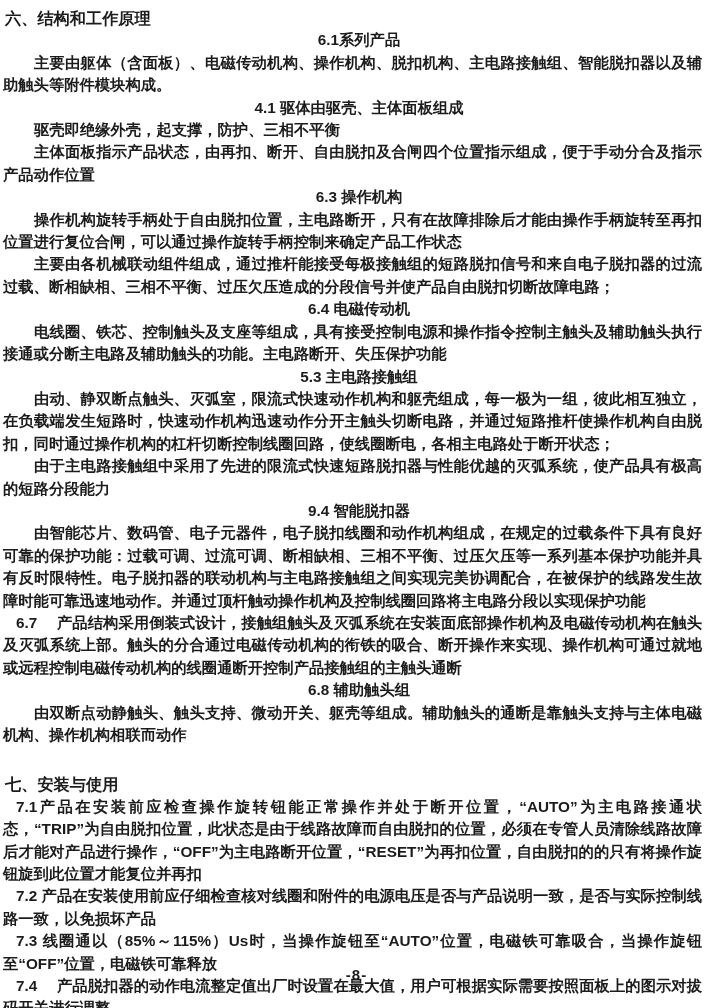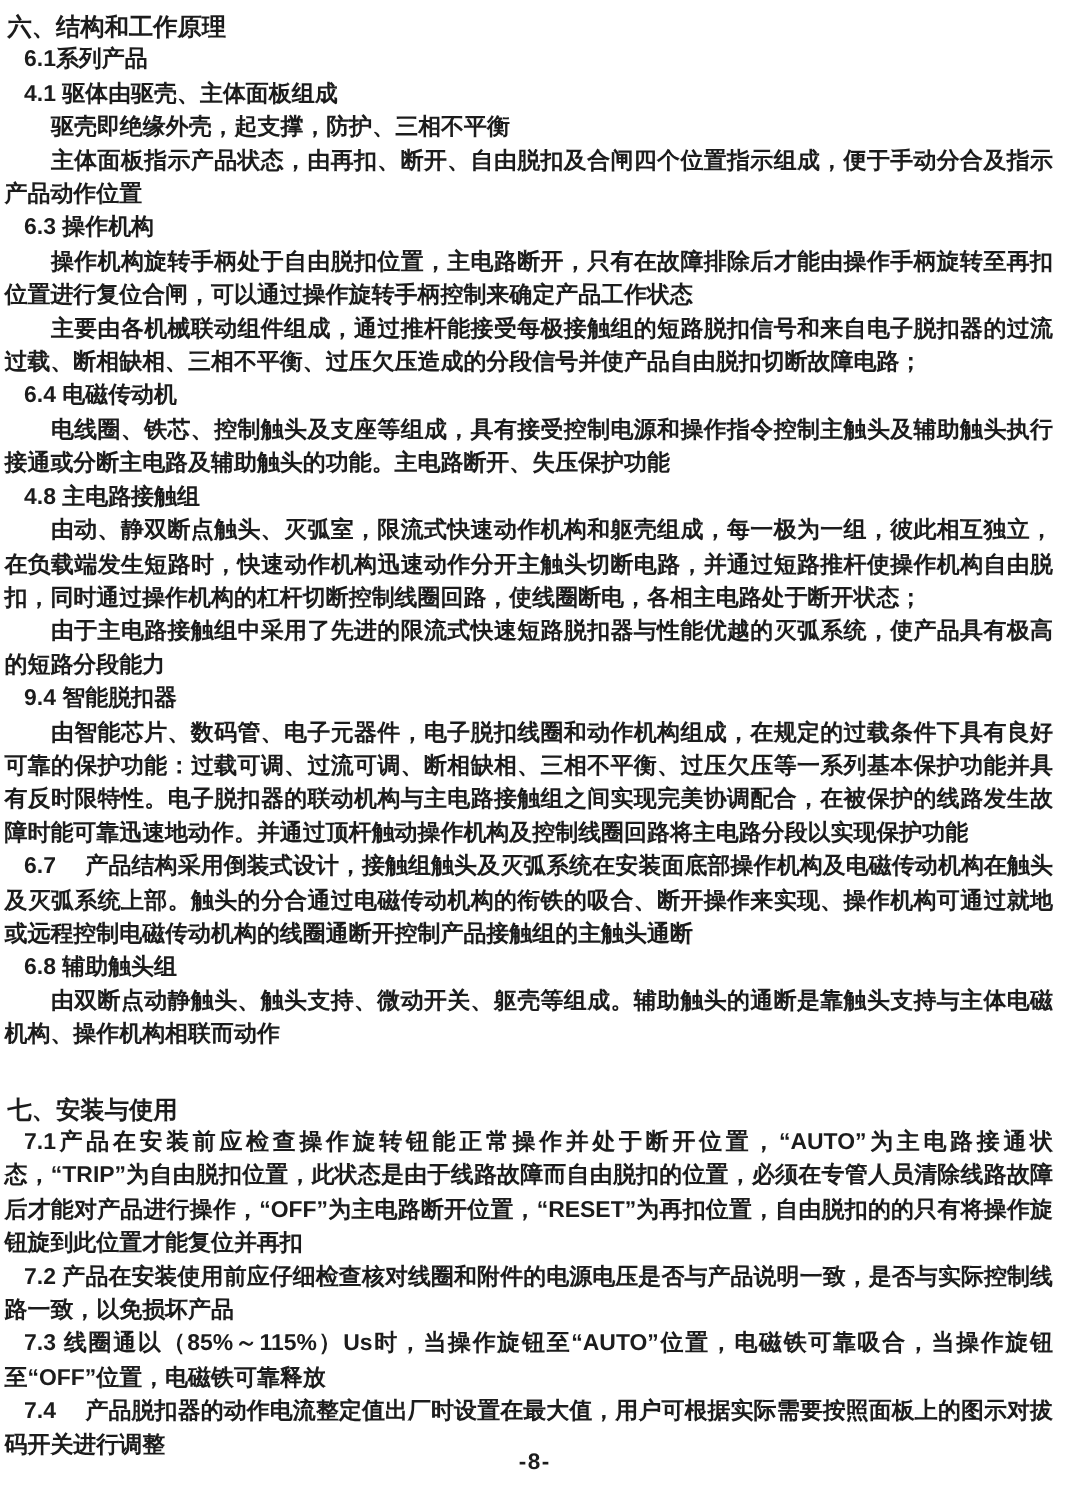--- a/index.html
+++ b/index.html
@@ -26,21 +26,21 @@
     margin: 0;
     padding-left: 2px;
     font-size: 16.2px;
     font-weight: 700;
     text-align: left;
   }
   .sec-title.gap-top { margin-top: 27px; }
   p { margin: 0; }
   .sub {
     padding-left: 13px;
-    text-align: left;
+    text-align: center;
   }
   .para { text-indent: 31px; }
   .numpara { text-indent: 13px; }
   .footer {
     position: absolute;
     left: 0;
     right: 0;
     bottom: 22px;
     text-align: center;
     font-size: 15px;
@@ -48,29 +48,30 @@
   }
 </style>
 </head>
 <body>
 
 <div class="page">
 
   <h2 class="sec-title">六、结构和工作原理</h2>
 
   <p class="sub">6.1系列产品</p>
+  <p class="para">主要由躯体（含面板）、电磁传动机构、操作机构、脱扣机构、主电路接触组、智能脱扣器以及辅助触头等附件模块构成。</p>
   <p class="sub">4.1 驱体由驱壳、主体面板组成</p>
   <p class="para">驱壳即绝缘外壳，起支撑，防护、三相不平衡</p>
   <p class="para">主体面板指示产品状态，由再扣、断开、自由脱扣及合闸四个位置指示组成，便于手动分合及指示产品动作位置</p>
   <p class="sub">6.3 操作机构</p>
   <p class="para">操作机构旋转手柄处于自由脱扣位置，主电路断开，只有在故障排除后才能由操作手柄旋转至再扣位置进行复位合闸，可以通过操作旋转手柄控制来确定产品工作状态</p>
   <p class="para">主要由各机械联动组件组成，通过推杆能接受每极接触组的短路脱扣信号和来自电子脱扣器的过流过载、断相缺相、三相不平衡、过压欠压造成的分段信号并使产品自由脱扣切断故障电路；</p>
   <p class="sub">6.4 电磁传动机</p>
   <p class="para">电线圈、铁芯、控制触头及支座等组成，具有接受控制电源和操作指令控制主触头及辅助触头执行接通或分断主电路及辅助触头的功能。主电路断开、失压保护功能</p>
-  <p class="sub">4.8 主电路接触组</p>
+  <p class="sub">5.3 主电路接触组</p>
   <p class="para">由动、静双断点触头、灭弧室，限流式快速动作机构和躯壳组成，每一极为一组，彼此相互独立，在负载端发生短路时，快速动作机构迅速动作分开主触头切断电路，并通过短路推杆使操作机构自由脱扣，同时通过操作机构的杠杆切断控制线圈回路，使线圈断电，各相主电路处于断开状态；</p>
   <p class="para">由于主电路接触组中采用了先进的限流式快速短路脱扣器与性能优越的灭弧系统，使产品具有极高的短路分段能力</p>
   <p class="sub">9.4 智能脱扣器</p>
   <p class="para">由智能芯片、数码管、电子元器件，电子脱扣线圈和动作机构组成，在规定的过载条件下具有良好可靠的保护功能：过载可调、过流可调、断相缺相、三相不平衡、过压欠压等一系列基本保护功能并具有反时限特性。电子脱扣器的联动机构与主电路接触组之间实现完美协调配合，在被保护的线路发生故障时能可靠迅速地动作。并通过顶杆触动操作机构及控制线圈回路将主电路分段以实现保护功能</p>
   <p class="numpara">6.7　 产品结构采用倒装式设计，接触组触头及灭弧系统在安装面底部操作机构及电磁传动机构在触头及灭弧系统上部。触头的分合通过电磁传动机构的衔铁的吸合、断开操作来实现、操作机构可通过就地或远程控制电磁传动机构的线圈通断开控制产品接触组的主触头通断</p>
   <p class="sub">6.8 辅助触头组</p>
   <p class="para">由双断点动静触头、触头支持、微动开关、躯壳等组成。辅助触头的通断是靠触头支持与主体电磁机构、操作机构相联而动作</p>
 
   <h2 class="sec-title gap-top">七、安装与使用</h2>
 

